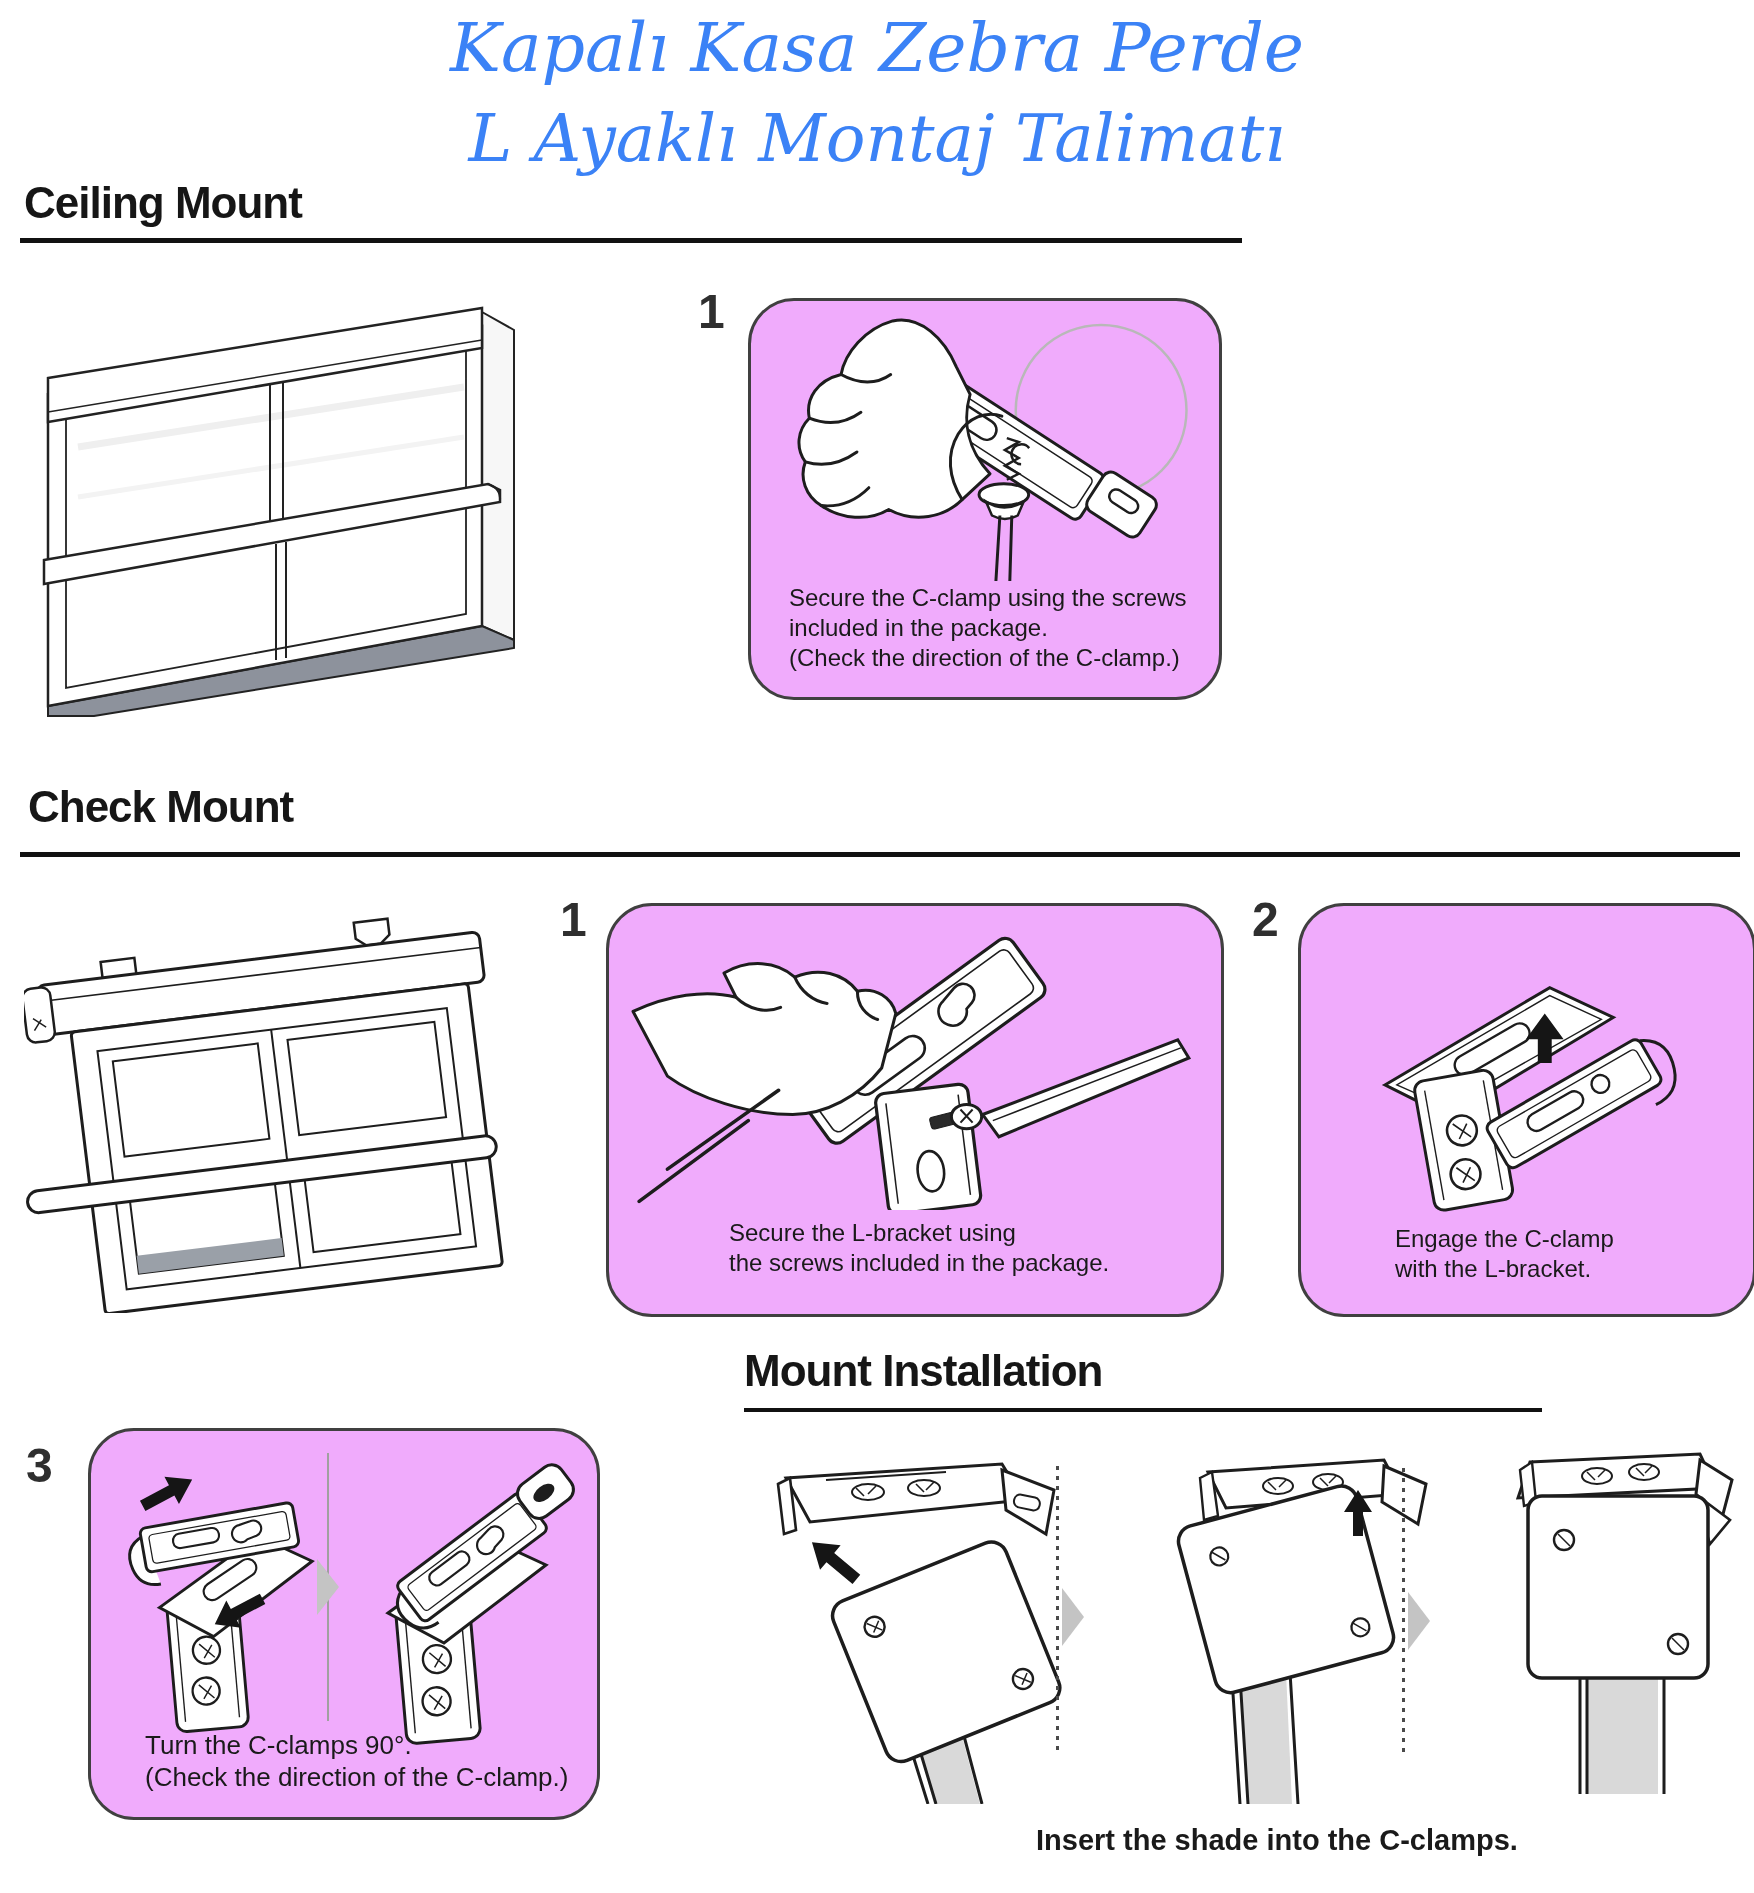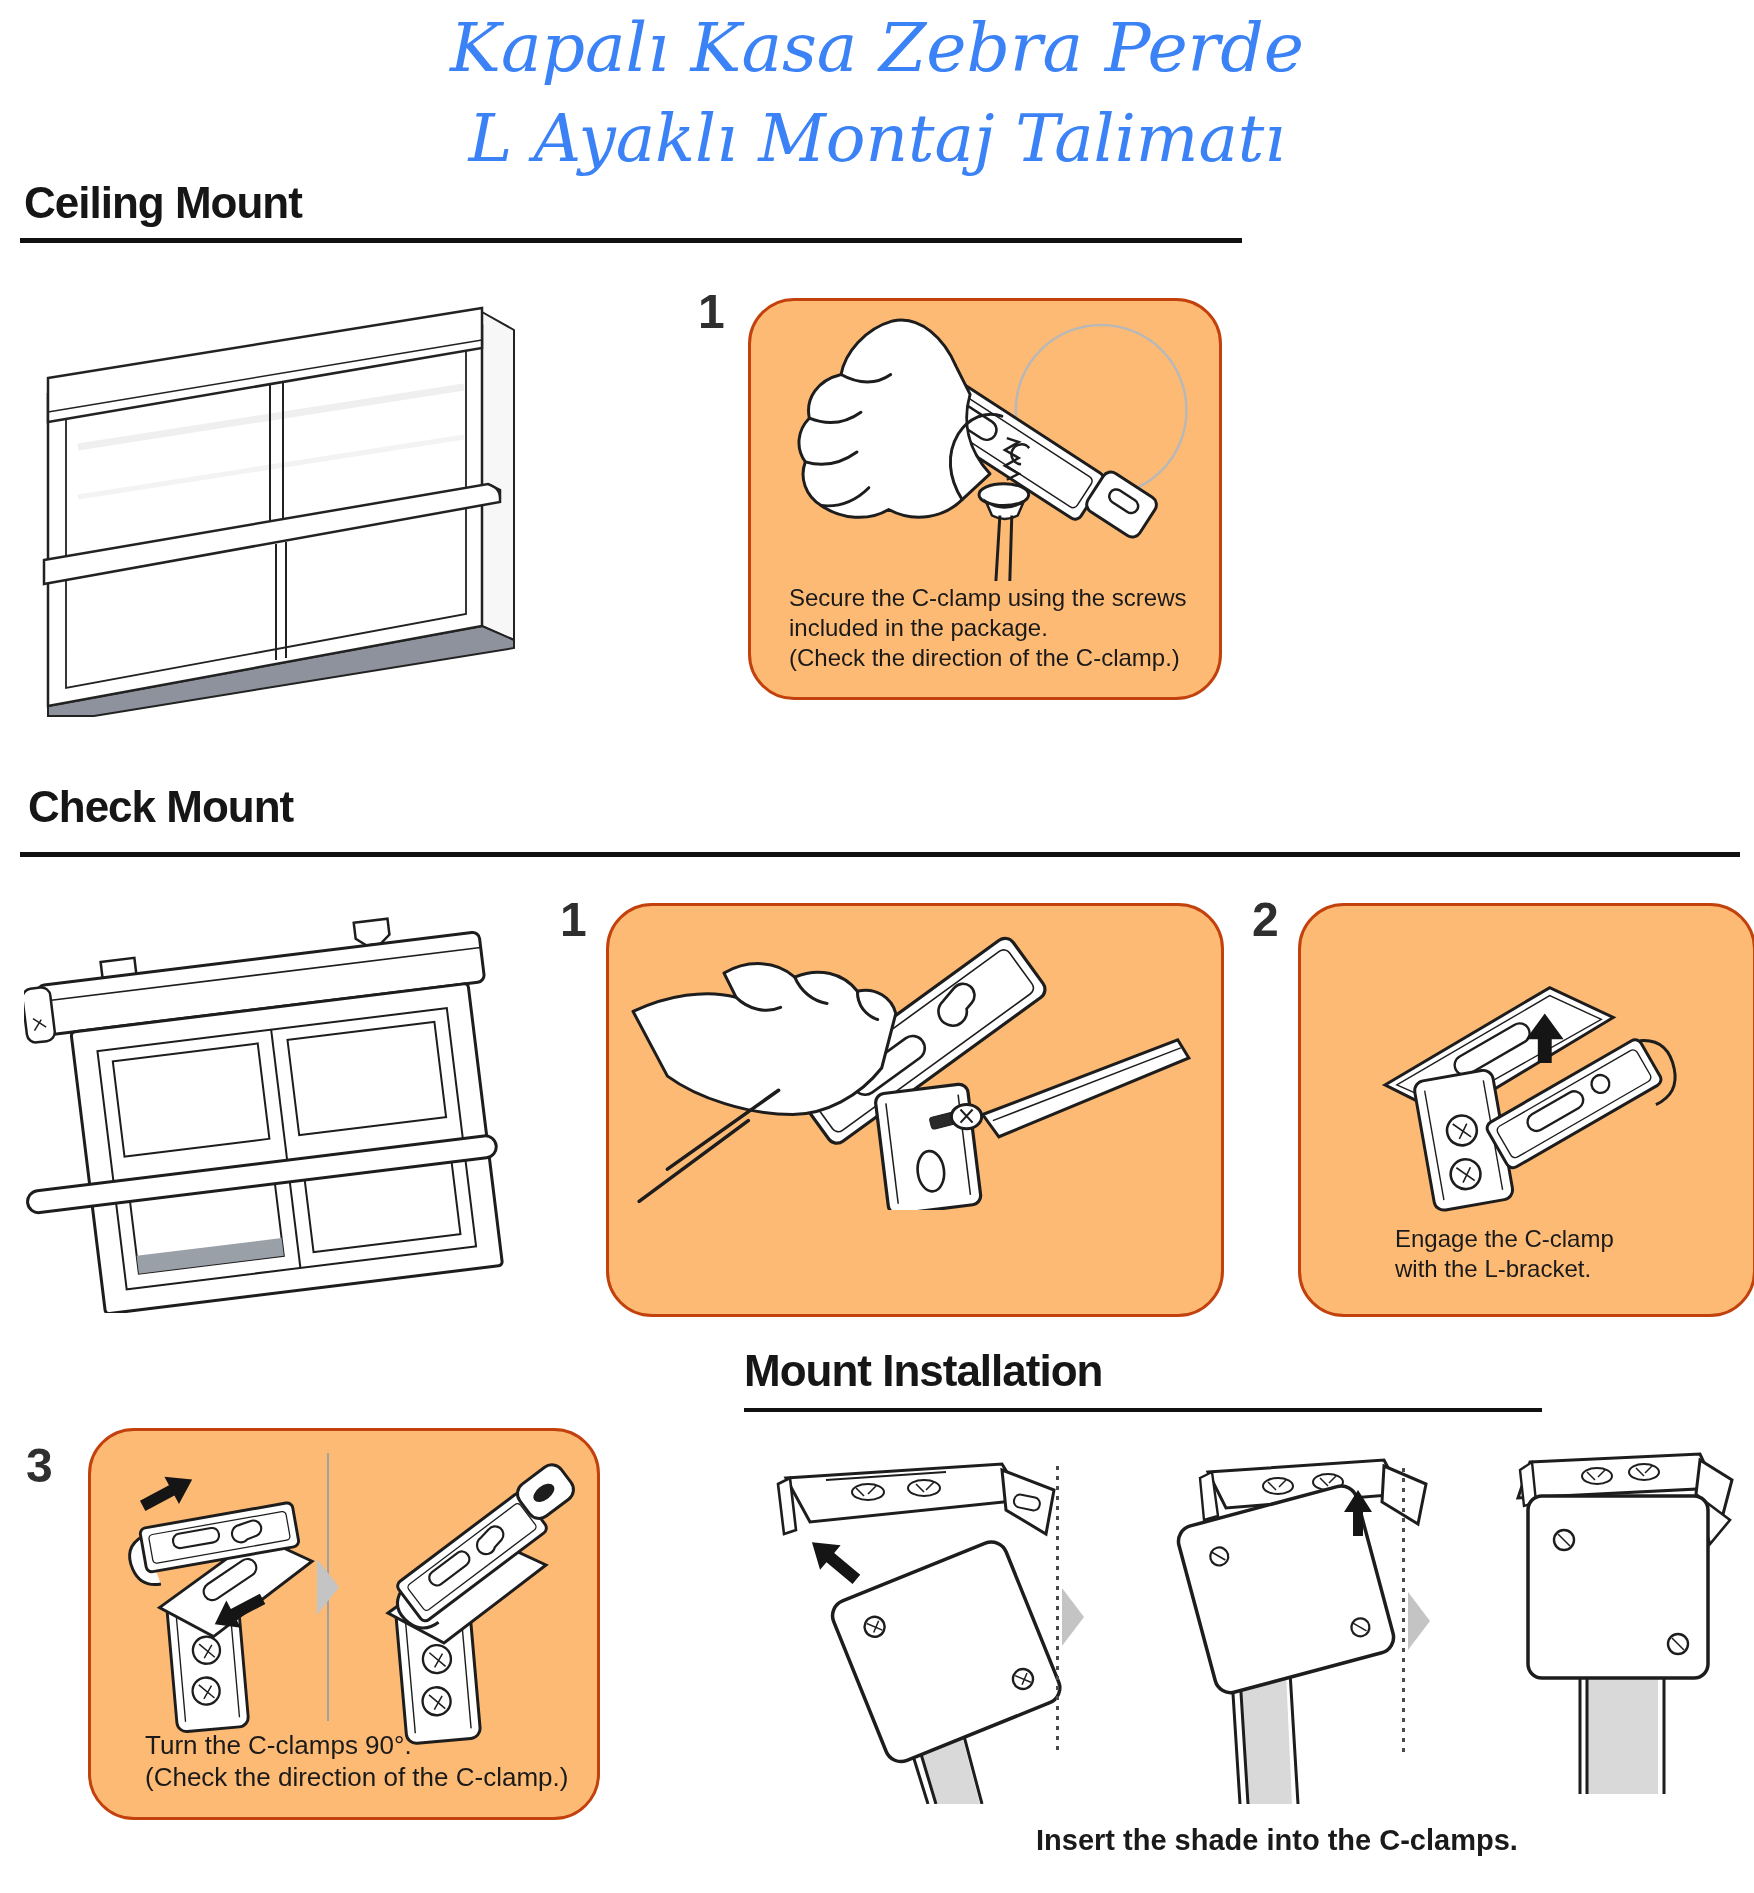--- a/index.html
+++ b/index.html
@@ -15,21 +15,21 @@
   .title-line.l1{top:8px;font-size:68px;}
   .title-line.l2{top:100px;font-size:66px;}
   .sec-heading{
     color:#161616;font-weight:800;font-size:44px;letter-spacing:-1px;
   }
   .rule{background:#111111;}
   .step-num{
     color:#2f2f2f;font-weight:800;font-size:48px;
   }
   .step-box{
-    border:3px solid #c2410c;border-radius:46px;background:#fdba74;
+    border:3px solid #404040;border-radius:46px;background:#f0abfc;
   }
   .cap-line{
     color:#1a1a1a;font-size:24px;line-height:30px;white-space:nowrap;
   }
   .cap-line.md{font-size:26px;line-height:32px;}
   .final-cap{color:#1a1a1a;font-size:29px;white-space:nowrap;font-weight:bold;}
   .dash-sep{
     width:3px;
     background-image:repeating-linear-gradient(to bottom,#4a4a4a 0 4px,transparent 4px 10px);
   }
@@ -154,20 +154,24 @@
       </g>
       <g fill="#ffffff" stroke="#1d1d1d" stroke-width="3" stroke-linecap="round" stroke-linejoin="round">
         <path d="M6,94 C40,78 78,72 108,80 L96,56 C120,42 148,44 166,60 C190,50 214,56 228,74 C246,70 262,80 266,96 L252,150 C230,178 196,196 164,196 C120,196 70,180 40,158 Z"></path>
         <path d="M108,80 C120,92 138,96 152,90" fill="none"></path>
         <path d="M166,60 C172,74 184,84 198,86" fill="none"></path>
         <path d="M228,74 C228,88 236,98 248,102" fill="none"></path>
         <path d="M40,250 L150,172 M12,282 L120,202" stroke-width="3.5" fill="none"></path>
       </g>
     </svg>
   </div>
+  <div class="abs" style="left:120px;top:312px;">
+    <div class="cap-line">Secure the L-bracket using</div>
+    <div class="cap-line">the screws included in the package.</div>
+  </div>
 </div>
 
 <div class="abs step-num" style="left:1252px;top:892px;">2</div>
 <div class="abs step-box" style="left:1298px;top:903px;width:424px;height:408px;padding-left:28px;">
   <div class="abs" style="left:28px;top:30px;">
     <svg width="366" height="278" viewBox="0 0 360 280">
       <g stroke="#1d1d1d" fill="#ffffff">
         <polygon points="52,150 218,52 282,82 116,182" stroke-width="3"></polygon>
         <polygon points="64,150 218,60 270,84 114,172" fill="none" stroke-width="1.4"></polygon>
         <rect x="118" y="104" width="84" height="20" rx="10" transform="rotate(-30 160 114)" stroke-width="2.4" fill="#ffffff"></rect>

